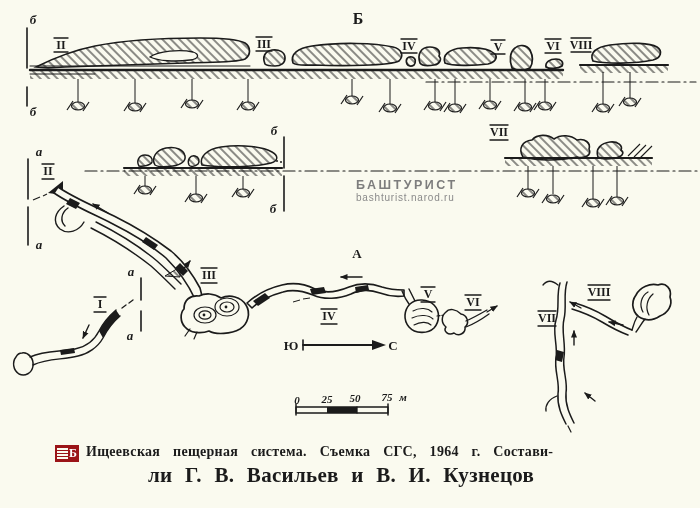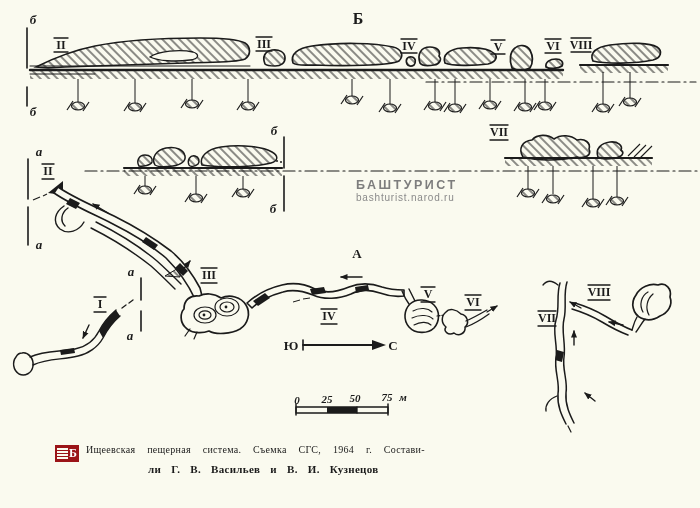--- a/index.html
+++ b/index.html
@@ -11,23 +11,23 @@
   svg .bgfill{fill:#fafaef;}
   svg text{fill:#1b1b1b;}
   .t-rom{font-family:"Liberation Serif",serif;font-weight:bold;font-size:12px;text-anchor:middle;}
   .t-cyr{font-family:"Liberation Serif",serif;font-weight:bold;font-style:italic;font-size:13px;text-anchor:middle;}
   .t-big{font-family:"Liberation Serif",serif;font-weight:bold;font-size:16px;text-anchor:middle;}
   .t-pt{font-family:"Liberation Serif",serif;font-weight:bold;font-size:13px;text-anchor:middle;}
   .t-scale{font-family:"Liberation Serif",serif;font-weight:bold;font-style:italic;font-size:11px;text-anchor:middle;}
   .t-wm1{font-family:"Liberation Sans",sans-serif;font-weight:bold;font-size:12.5px;fill:#7d7d7d;letter-spacing:2.5px;}
   .t-wm2{font-family:"Liberation Sans",sans-serif;font-size:10px;fill:#8a8a8a;letter-spacing:0.8px;}
   .caption{position:absolute;left:0;top:440px;width:700px;height:60px;color:#1b1b1b;}
-  .cap-line1{position:absolute;left:86px;top:4px;width:575px;font-weight:normal;font-size:10px;
+  .cap-line1{position:absolute;left:86px;top:4px;width:575px;font-weight:bold;font-size:14px;
              letter-spacing:0.3px;word-spacing:9px;white-space:nowrap;}
-  .cap-line2{position:absolute;left:148px;top:23px;font-weight:bold;font-size:11px;
+  .cap-line2{position:absolute;left:148px;top:23px;font-weight:bold;font-size:21px;
              letter-spacing:0.3px;word-spacing:7px;white-space:nowrap;}
   .logo{position:absolute;left:55px;top:5px;width:24px;height:17px;background:#9b1418;
         display:flex;align-items:center;}
   .logo-stripes{display:inline-block;width:11px;height:11px;margin-left:2px;
         background:repeating-linear-gradient(to bottom,#fafaef 0 1.5px,transparent 1.5px 3px);}
   .logo-letter{display:inline-block;color:#fff;font-weight:bold;font-size:12px;line-height:17px;margin-left:1px;
         font-family:"Liberation Serif",serif;}
 </style>
 </head>
 <body>

